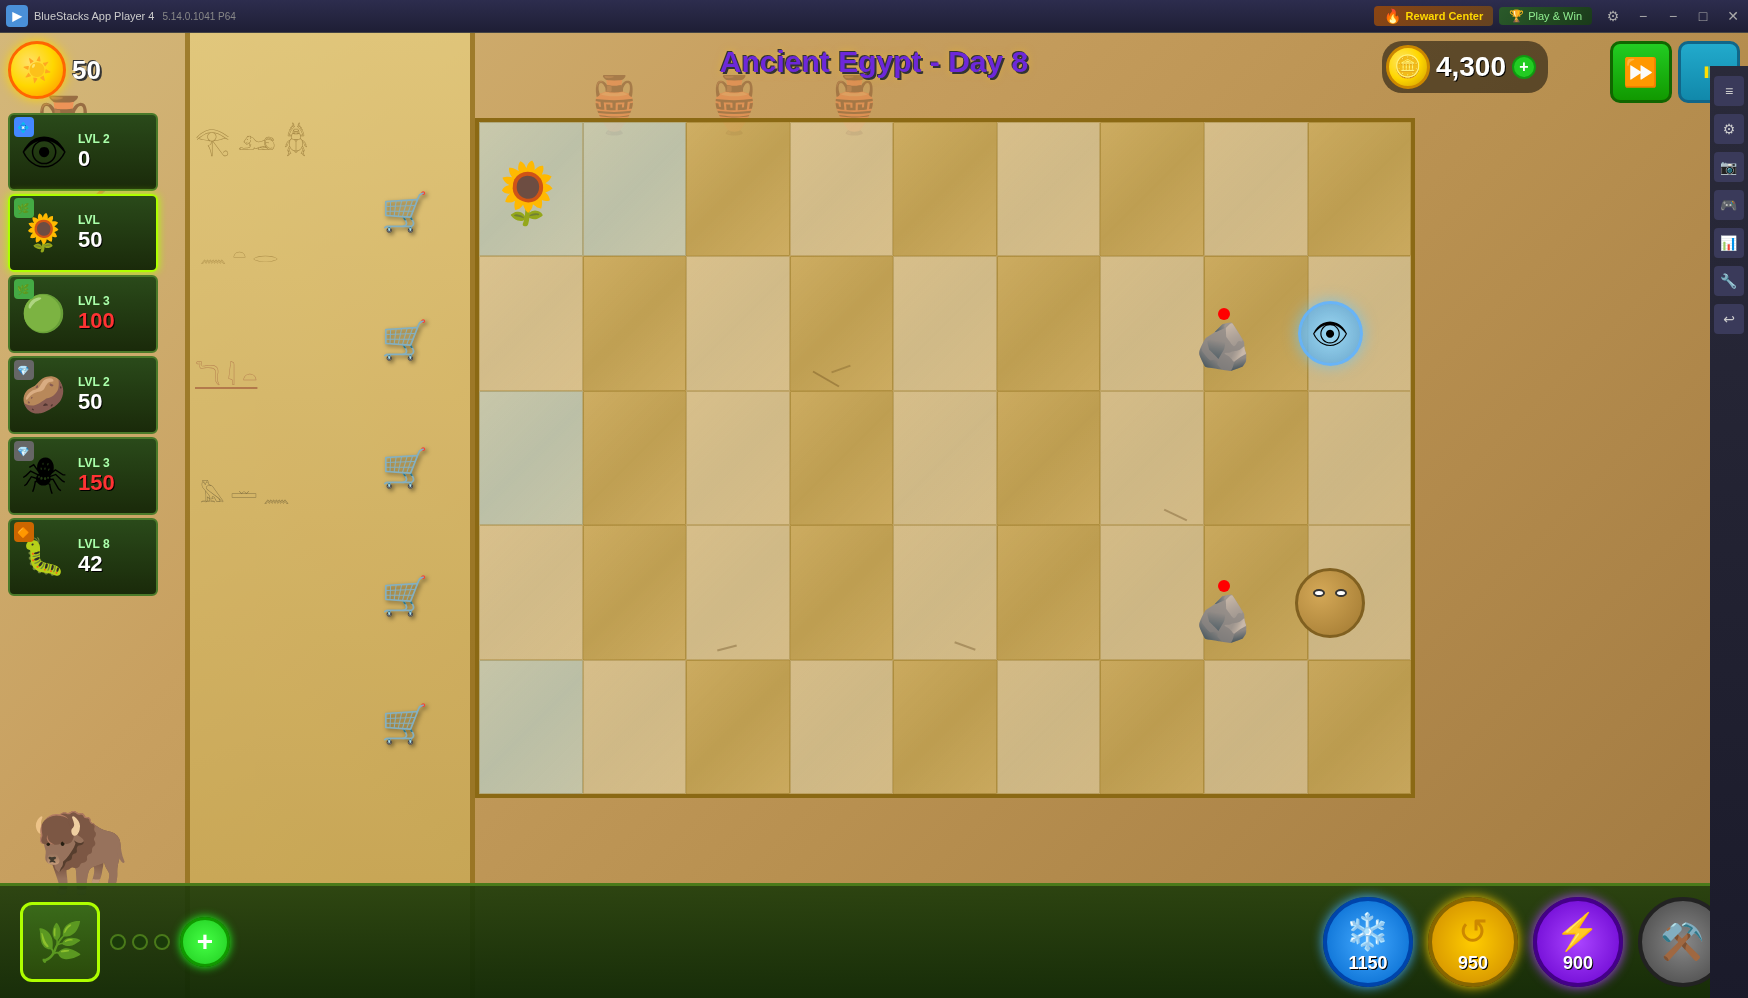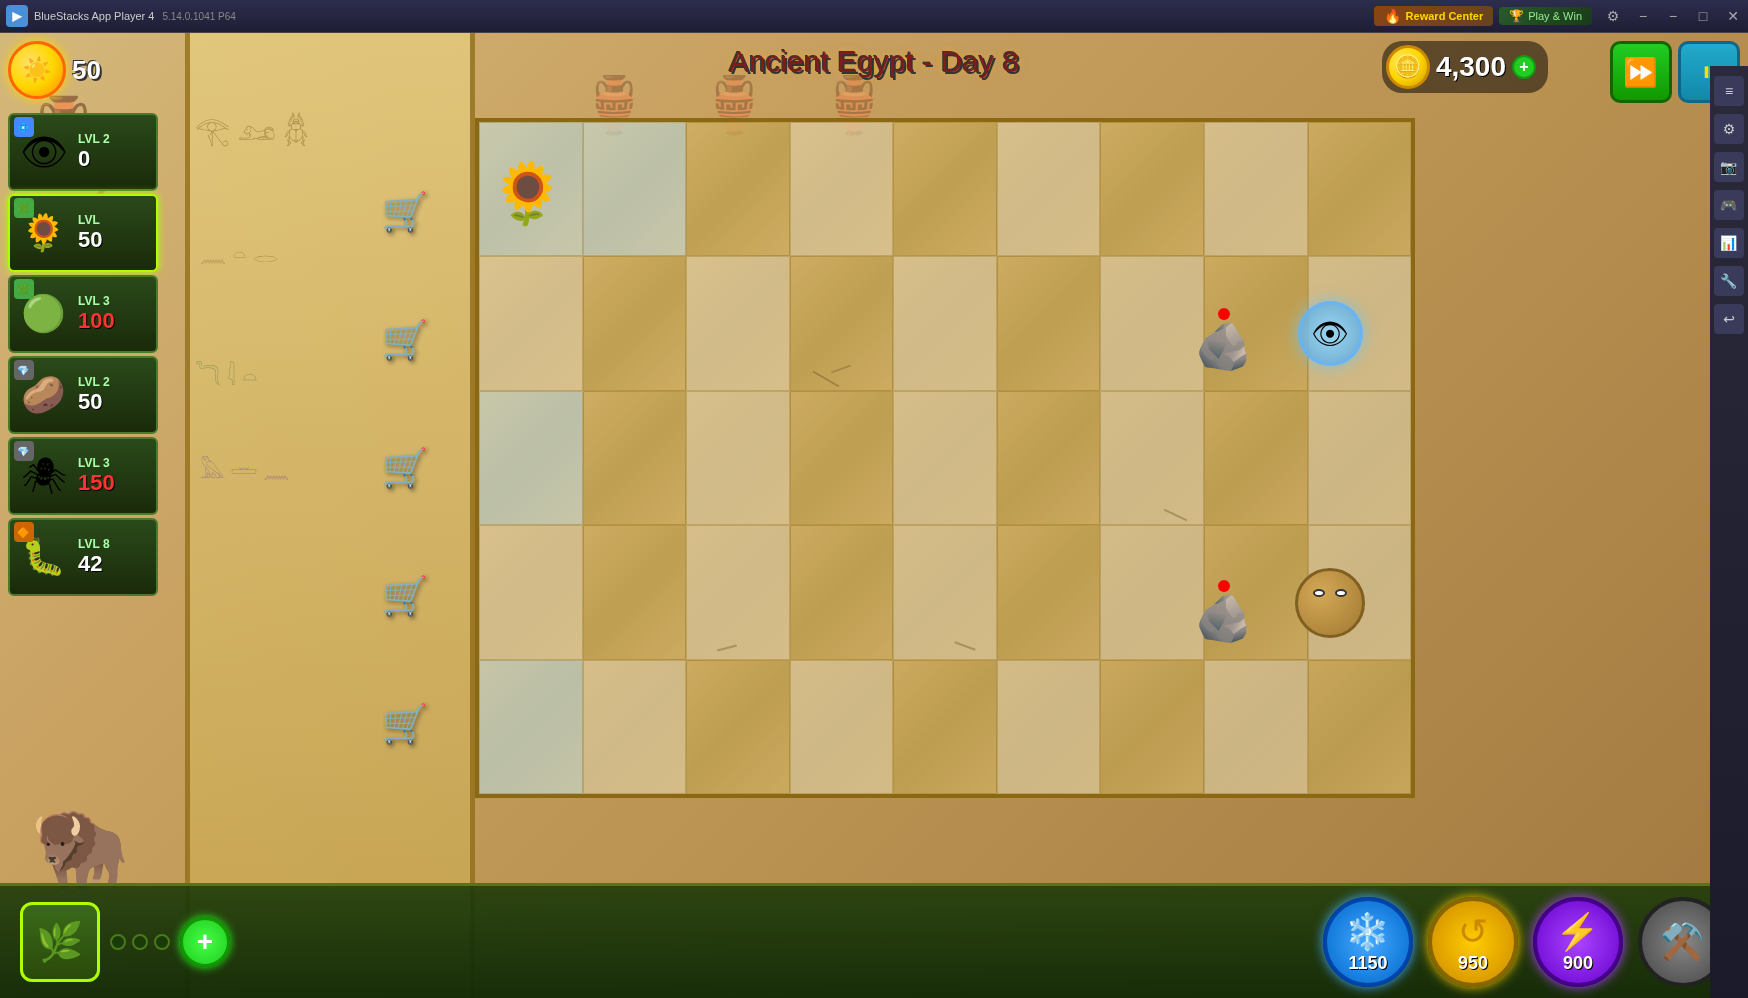--- a/index.html
+++ b/index.html
@@ -178,22 +178,22 @@
 
     
     #level-title {
       position: absolute;
       top: 12px; left: 50%;
       transform: translateX(-50%);
       z-index: 50;
     }
     .level-title-text {
       font-size: 30px;
-      font-weight: 400;
-      color: #7f1d1d;
+      font-weight: 700;
+      color: #6d28d9;
       text-shadow: 2px 2px 0 #333, -1px -1px 0 #333, 0 0 8px rgba(255,200,0,0.5);
       white-space: nowrap;
     }
 
     
     #plant-sidebar {
       position: absolute;
       top: 80px; left: 8px;
       width: 155px;
       z-index: 50;
@@ -463,24 +463,24 @@
 </div>
 
 <div id="game-area">
 
   <div class="bg-sky"></div>
 
   <div style="position:absolute; top:0; left:0; right:0; bottom:0; background: linear-gradient(135deg, #d4b87a 0%, #c8a060 30%, #b89050 60%, #a07840 100%);"></div>
 
   <div style="position:absolute; top:0; left:185px; width:290px; height:100%; background:linear-gradient(180deg,#e8d080,#c8a850); border-left:5px solid #8B6810; border-right:5px solid #8B6810; opacity:0.7;"></div>
 
-  <div style="position:absolute; top:70px; left:195px; font-size:28px; opacity:0.5; color:#6a4a10;">𓂀 𓃭 𓆣</div>
+  <div style="position:absolute; top:80px; left:195px; font-size:28px; opacity:0.5; color:#6a4a10;">𓂀 𓃭 𓆣</div>
   <div style="position:absolute; top:200px; left:200px; font-size:22px; opacity:0.4; color:#6a4a10;">𓈖 𓏏 𓂋</div>
-  <div style="position:absolute; top:320px; left:195px; font-size:24px; opacity:0.4; color:#14532d;">𓆓 𓇋 𓏏</div>
-  <div style="position:absolute; top:416px; left:200px; font-size:22px; opacity:0.4; color:#4c1d95;">𓅓 𓏛 𓈖</div>
+  <div style="position:absolute; top:320px; left:195px; font-size:24px; opacity:0.4; color:#7f1d1d;text-decoration:underline;">𓆓 𓇋 𓏏</div>
+  <div style="position:absolute; top:440px; left:200px; font-size:22px; opacity:0.4; color:#000000;">𓅓 𓏛 𓈖</div>
 
   <div style="position:absolute; top:60px; left:20px; font-size:70px; opacity:0.6;">🏺</div>
   <div style="position:absolute; top:120px; left:80px; font-size:50px; opacity:0.5;">🦯</div>
   <div style="position:absolute; top:40px; left:580px; font-size:55px; opacity:0.4;">🏺</div>
   <div style="position:absolute; top:40px; left:700px; font-size:55px; opacity:0.4;">🏺</div>
   <div style="position:absolute; top:40px; left:820px; font-size:55px; opacity:0.4;">🏺</div>
 
   <div style="position:absolute; bottom:100px; left:30px; font-size:80px; opacity:0.8;">🦬</div>
 
   <div class="lawnmower-area">

